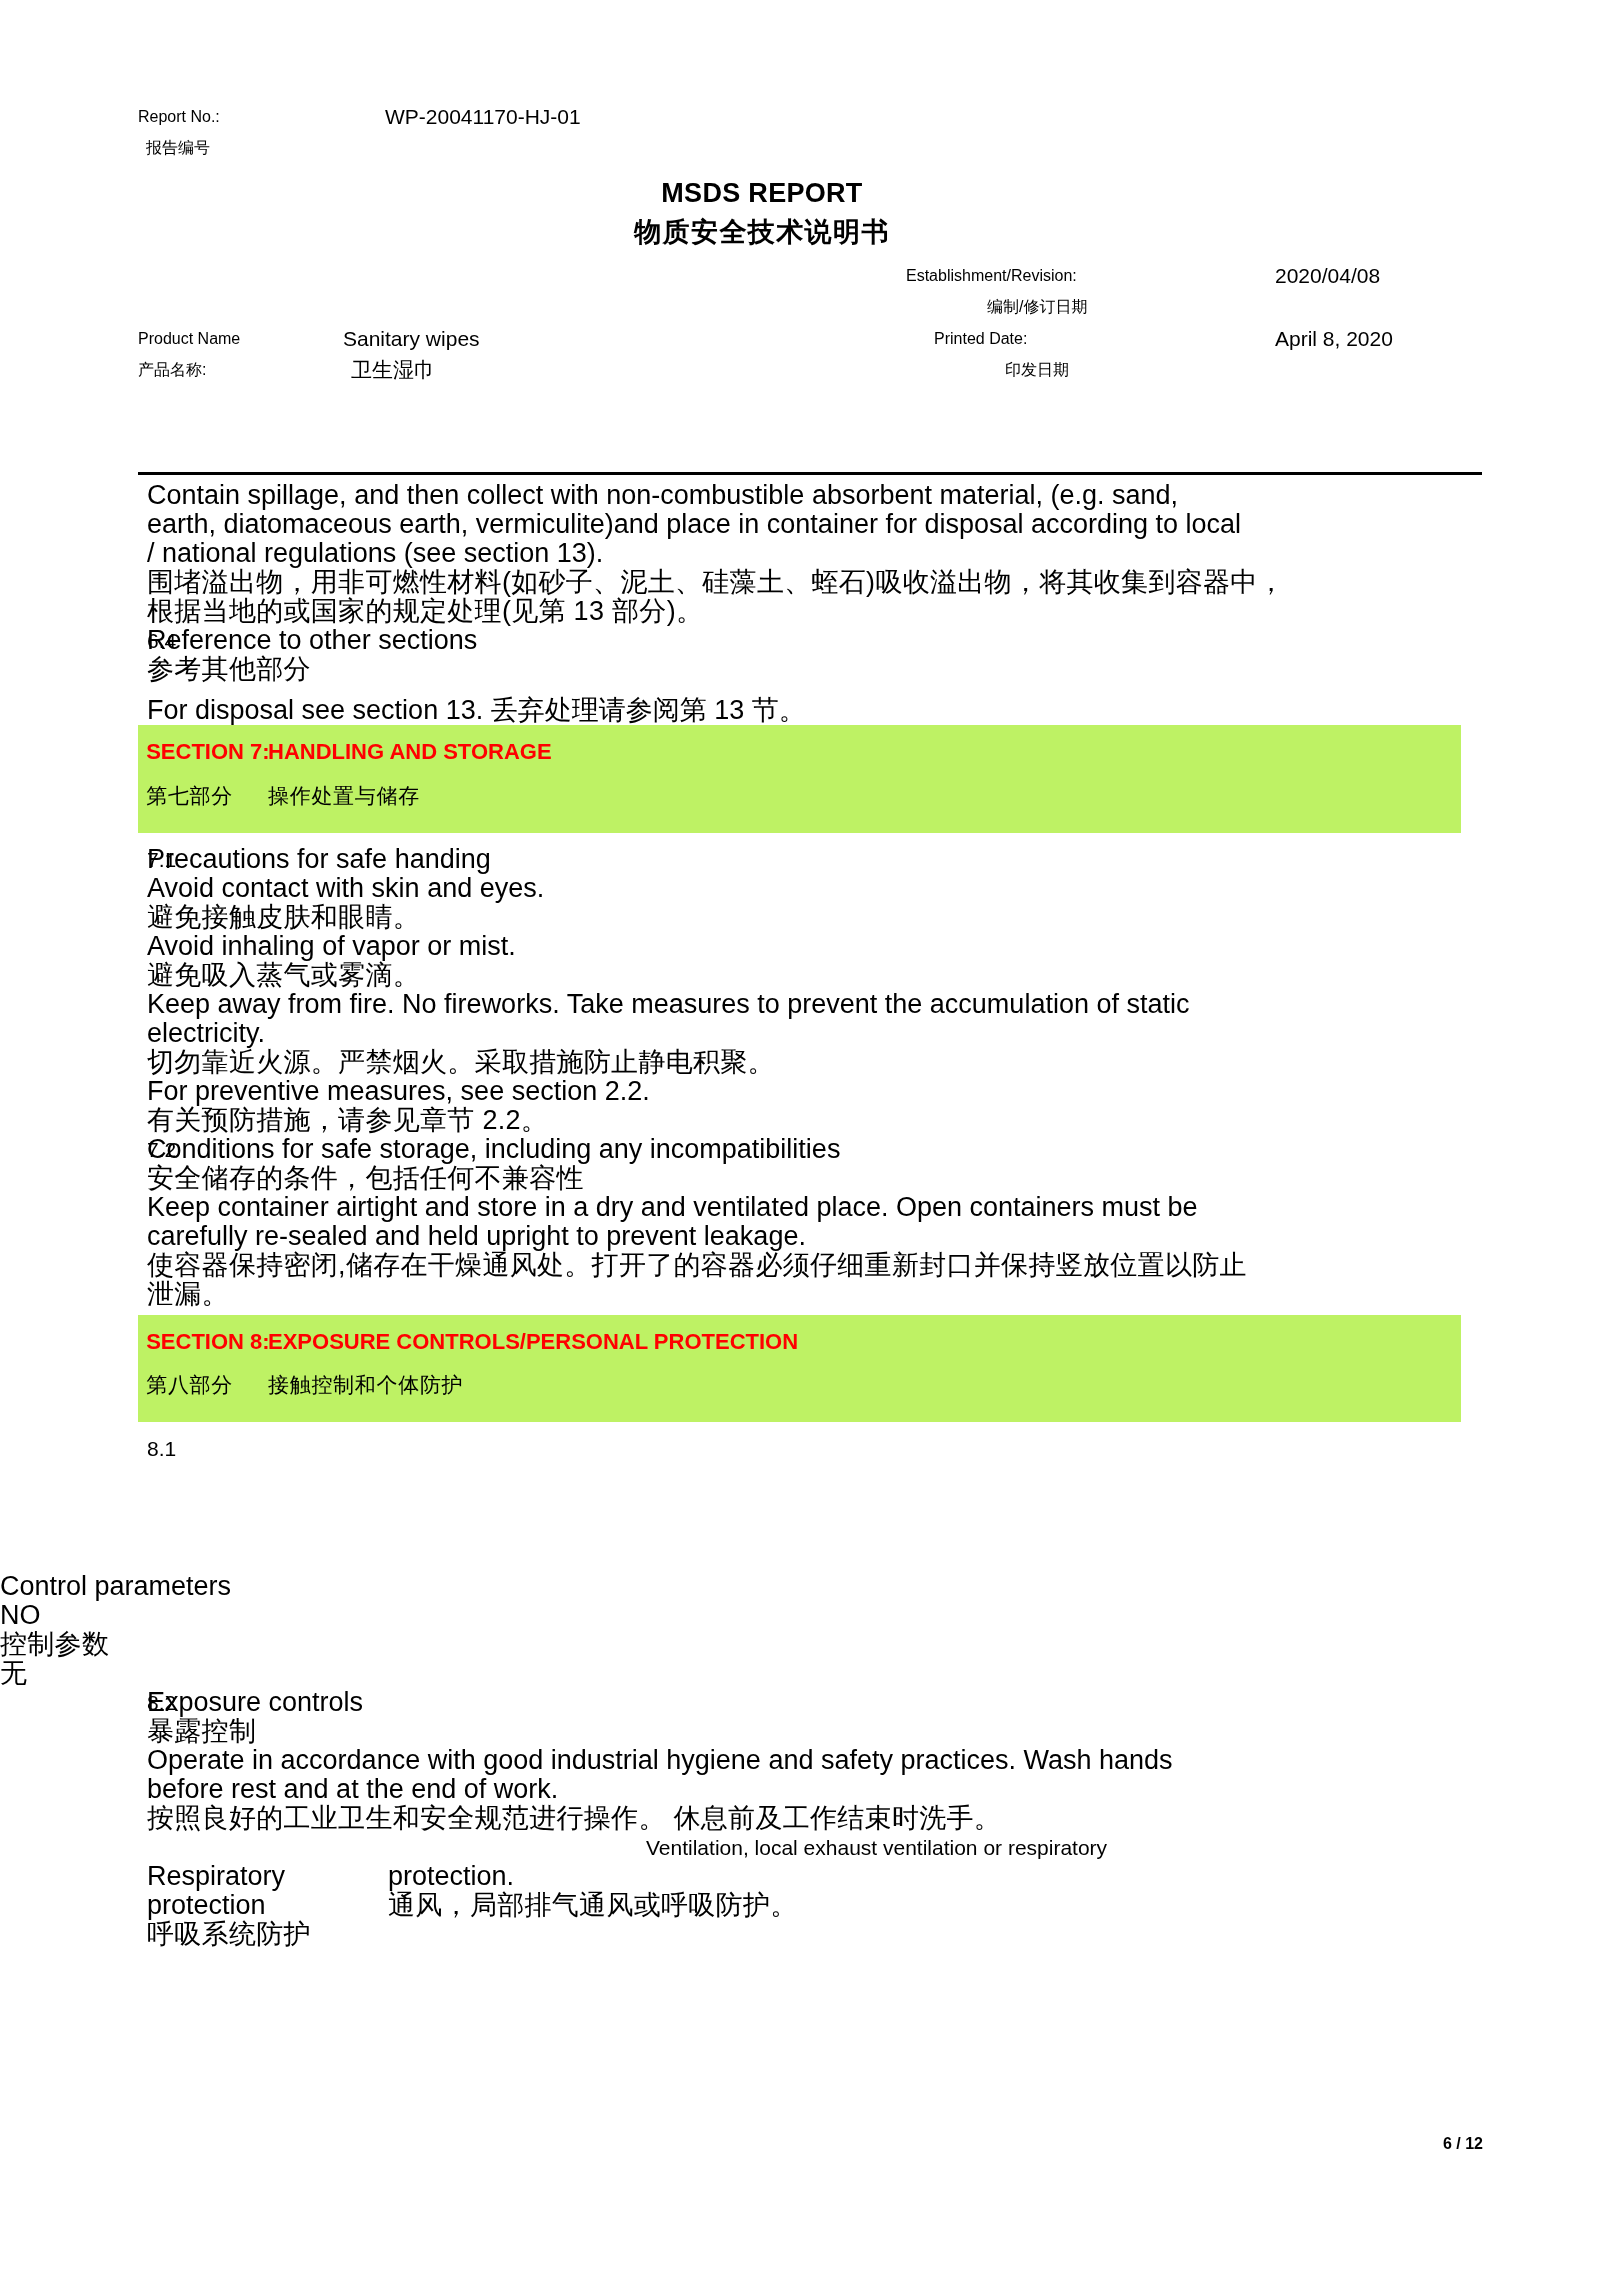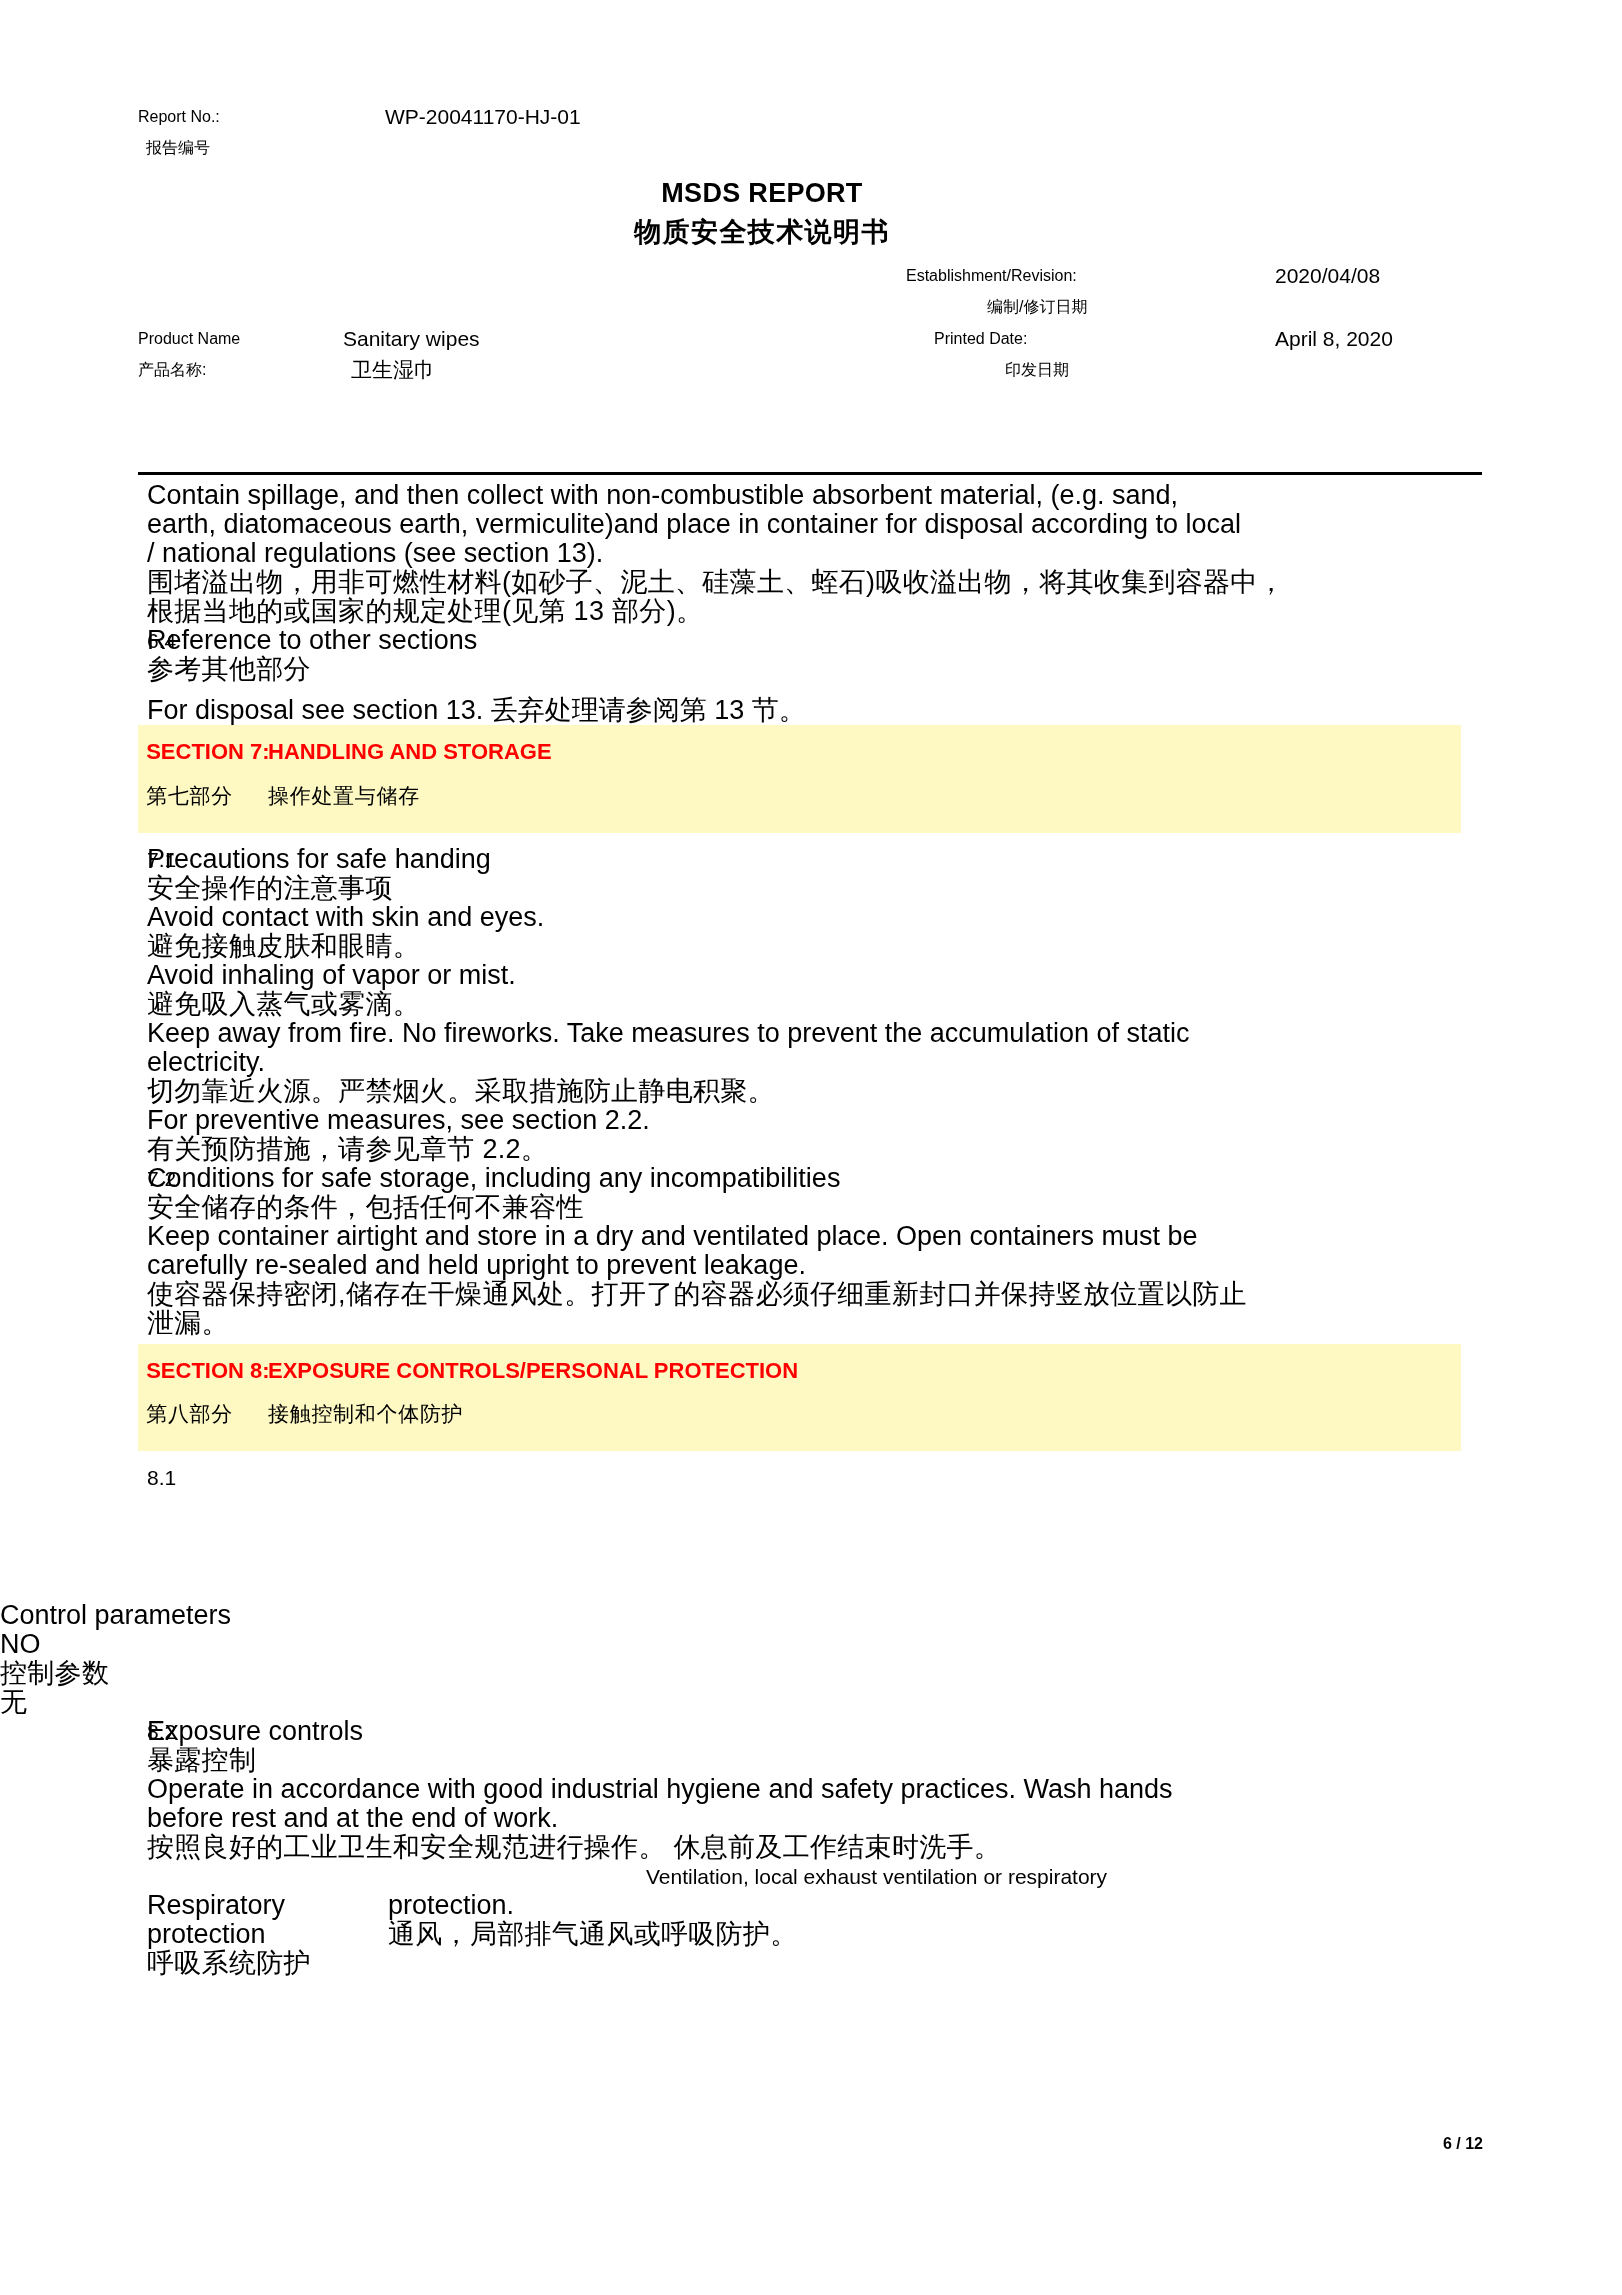--- a/index.html
+++ b/index.html
@@ -125,21 +125,21 @@
     line-height: 29px;
   }
   .ln.cn { letter-spacing: 0.3px; }
   .spacer-sm { display: block; height: 12.3px; }
 
   
   .section-band {
     position: relative;
     margin-left: 138px;
     width: 1323px;
-    background: #fef9c3;
+    background: #bef264;
     padding: 11px 0 15px 0;
     box-sizing: border-box;
   }
   .band-line {
     position: relative;
     height: 34px;
   }
   .band-line.second { height: 38px; margin-top: 9.5px; }
   .band-left {
     position: absolute;
@@ -268,21 +268,20 @@
       <div class="band-line second">
         <span class="band-left cn">第七部分</span>
         <span class="band-right cn">操作处置与储存</span>
       </div>
     </div>
 
     <div class="row" style="margin-top:12.3px;">
       <div class="row-num">7.1</div>
       <div class="row-body">
         <span class="ln">Precautions for safe handing</span>
-        <span class="ln cn">安全操作的注意事项</span>
         <span class="ln">Avoid contact with skin and eyes.</span>
         <span class="ln cn">避免接触皮肤和眼睛。</span>
         <span class="ln">Avoid inhaling of vapor or mist.</span>
         <span class="ln cn">避免吸入蒸气或雾滴。</span>
         <span class="ln">Keep away from fire. No fireworks. Take measures to prevent the accumulation of static</span>
         <span class="ln">electricity.</span>
         <span class="ln cn">切勿靠近火源。严禁烟火。采取措施防止静电积聚。</span>
         <span class="ln">For preventive measures, see section 2.2.</span>
         <span class="ln cn">有关预防措施，请参见章节 2.2。</span>
       </div>

